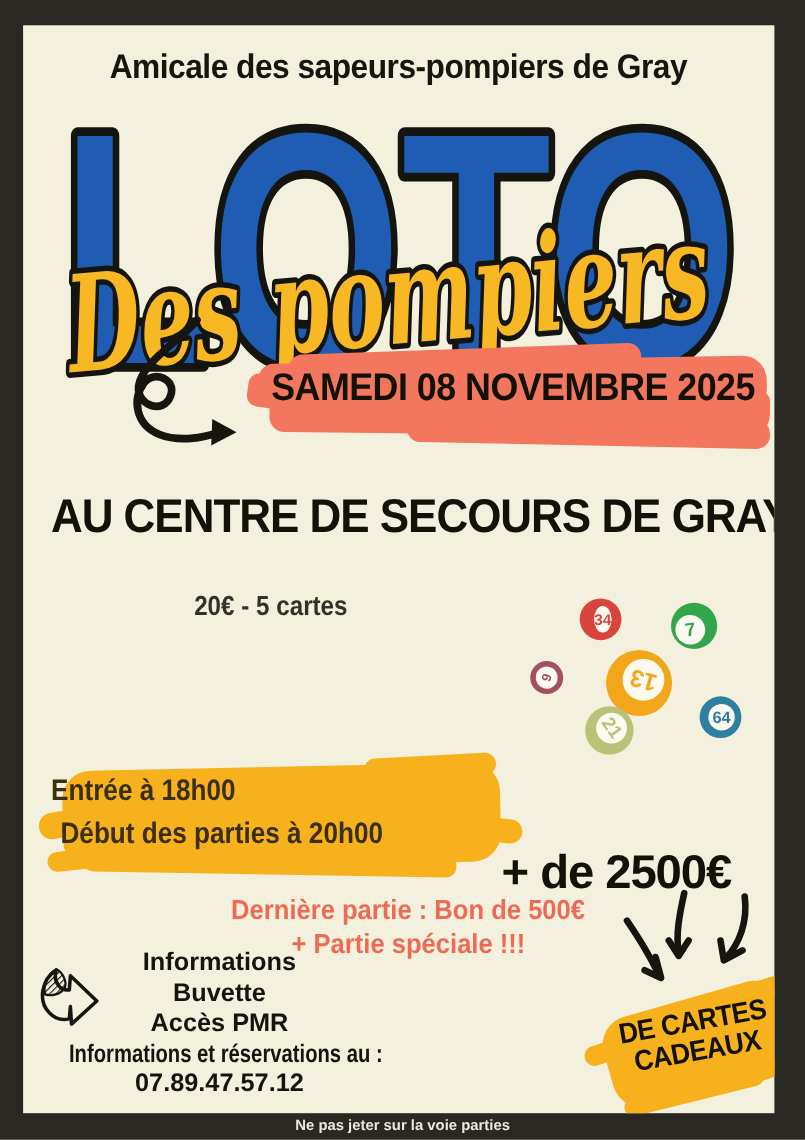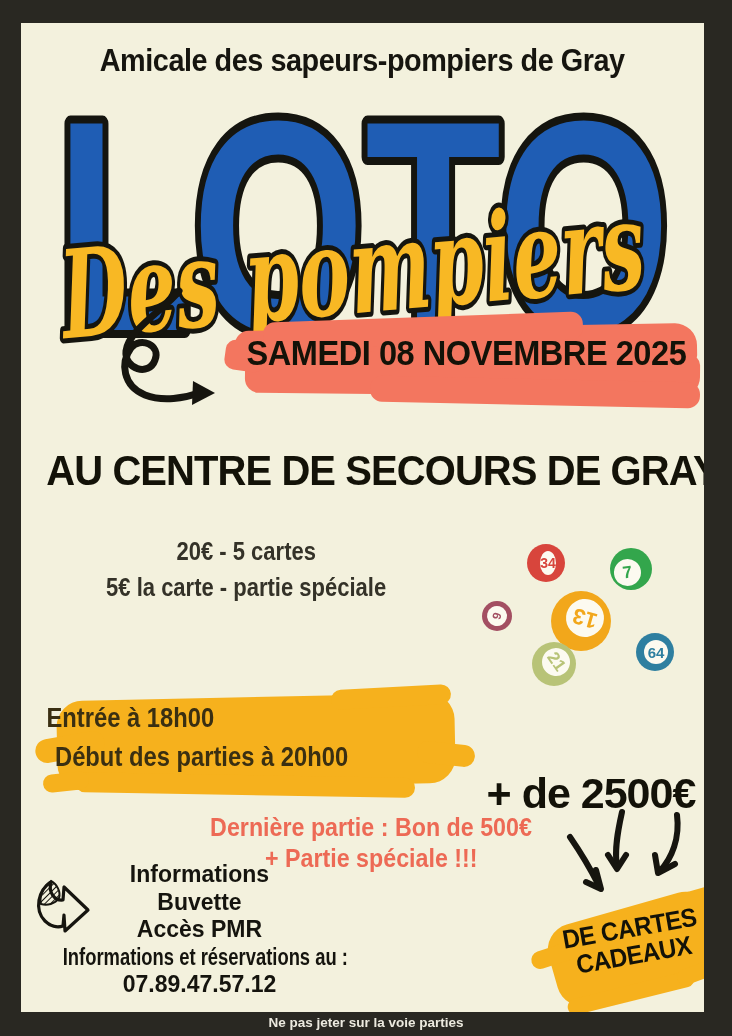--- a/index.html
+++ b/index.html
@@ -68,21 +68,21 @@
   .y3{left:296px;top:4px;width:120px;height:20px;border-radius:10px;transform:rotate(-3deg);}
   .y4{left:40px;top:92px;width:340px;height:20px;border-radius:10px;transform:rotate(1deg);}
   .y5{left:382px;top:60px;width:58px;height:22px;border-radius:11px;transform:rotate(6deg);}
   .y6{left:8px;top:90px;width:46px;height:18px;border-radius:9px;transform:rotate(-6deg);}
   .sched-text{
     position:absolute;left:0;top:16px;width:442px;text-align:left;
     font-size:27px;font-weight:800;color:#3a2f12;line-height:39px;
   }
 
   .prize{
-    position:absolute;left:435px;top:746px;width:270px;text-align:center;
+    position:absolute;left:435px;top:746px;width:270px;
     font-size:43px;font-weight:800;color:#131208;letter-spacing:-1px;white-space:nowrap;
   }
   .arrows3{position:absolute;left:505px;top:775px;width:190px;height:115px;}
 
   .final-game{
     position:absolute;left:120px;top:789px;width:460px;text-align:center;
     font-size:25px;font-weight:800;color:#ed6a55;line-height:31px;
   }
 
   .info-block{
@@ -140,21 +140,20 @@
         <span class="cond">SAMEDI 08 NOVEMBRE 2025</span>
       </div>
     </div>
 
     <div class="venue-title">
       <span class="cond">AU CENTRE DE SECOURS DE GRAY</span>
     </div>
 
     <div class="pricing">
       <div><span class="cond88">20€ - 5 cartes</span></div>
-      <div><span class="cond88">5€ la carte - partie spéciale</span></div>
     </div>
 
     <div class="ball b0" style="background: rgb(216, 69, 60);">
       <div class="ball-face">
           <span style="color: rgb(216, 69, 60);">34</span>
         </div>
     </div>
     <div class="ball b1" style="background: rgb(51, 166, 76);">
       <div class="ball-face">
           <span style="color: rgb(51, 166, 76);">7</span>

